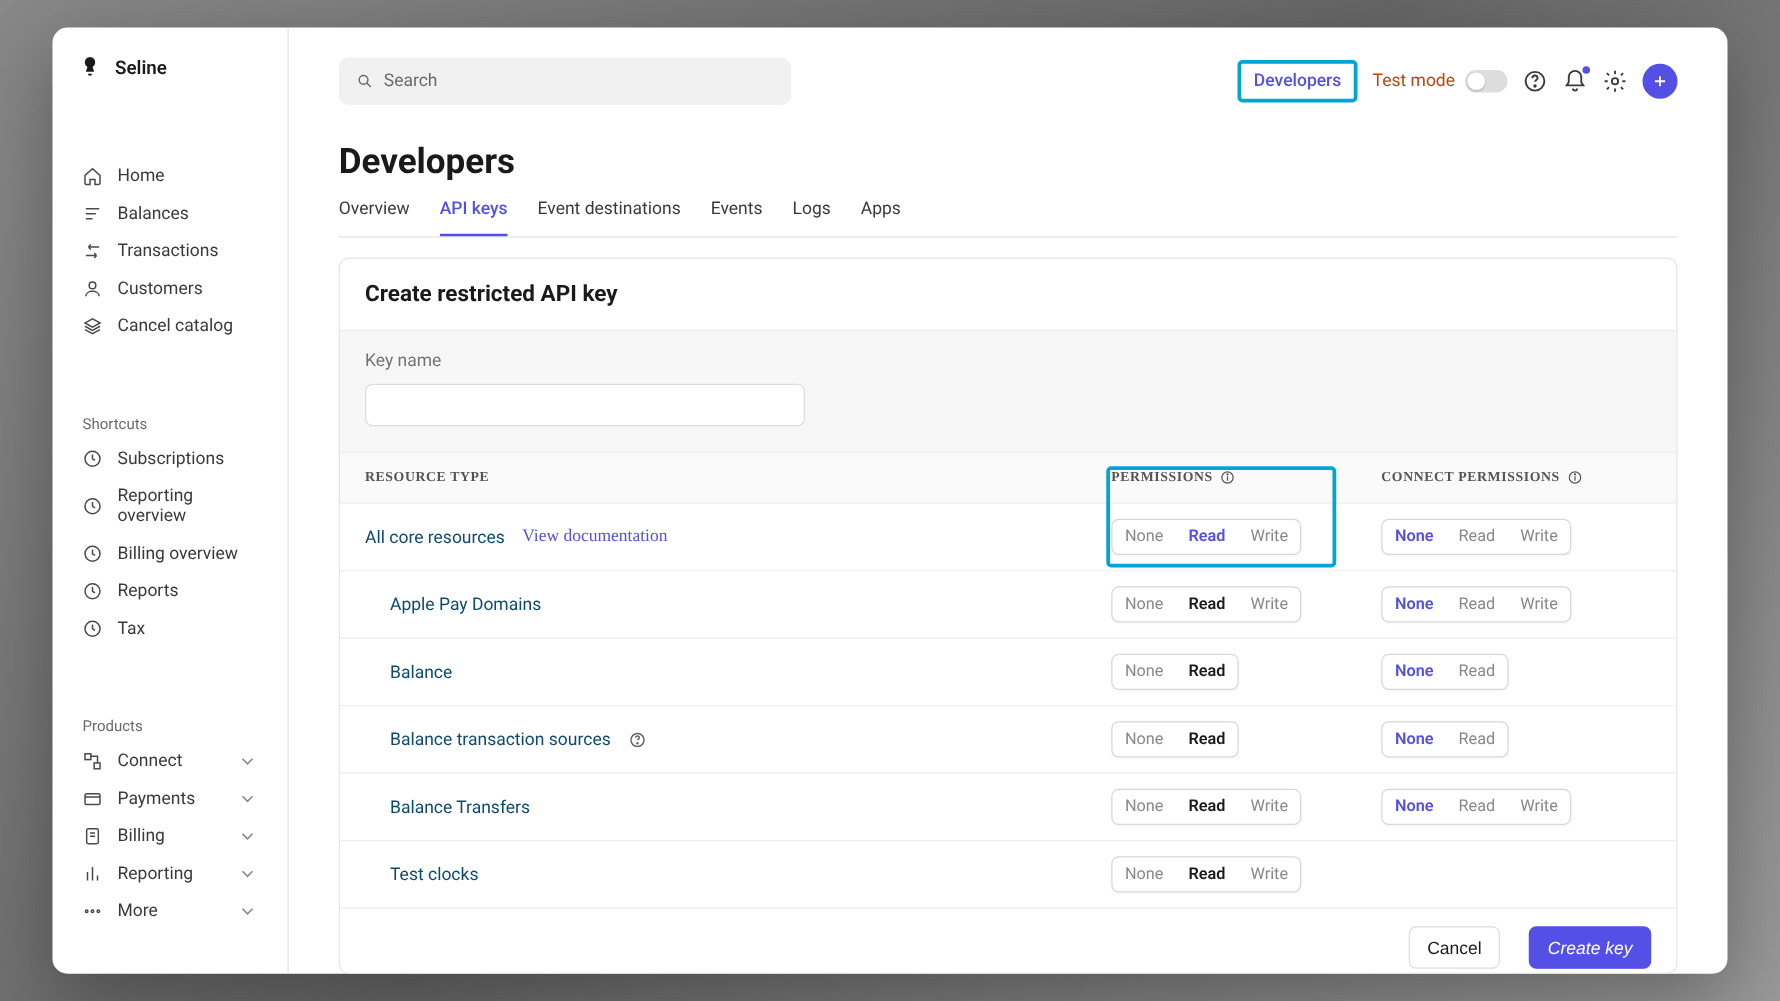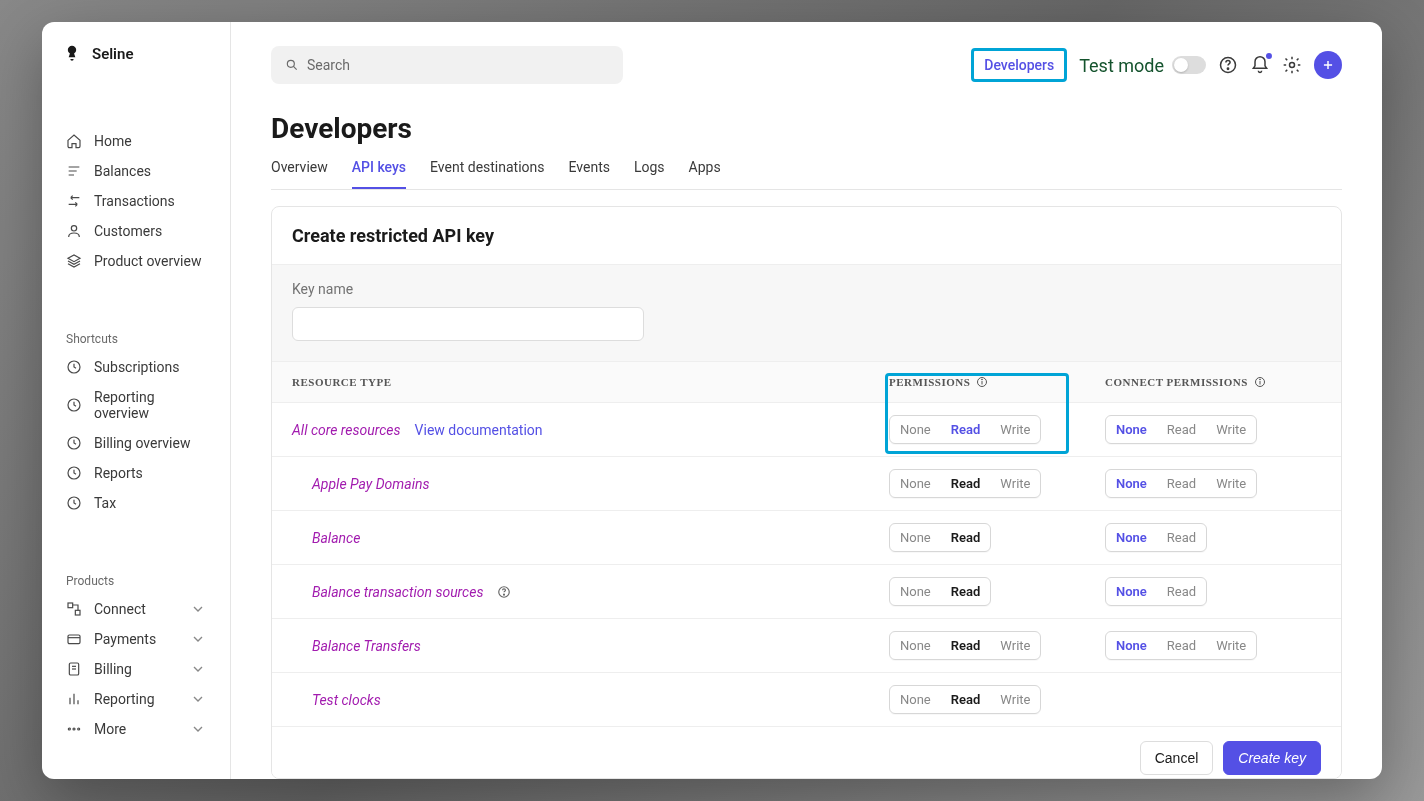--- a/index.html
+++ b/index.html
@@ -91,22 +91,22 @@
   border-radius: 4px;
   padding: 6px 10px;
   color: #5450e5;
   font-size: 14px;
   font-weight: 500;
 }
 .test-mode {
   display: flex;
   align-items: center;
   gap: 8px;
-  font-size: 18px;
-  color: #14532d;
+  font-size: 14px;
+  color: #c2410c;
 }
 .toggle {
   width: 34px; height: 18px;
   background: #ddd;
   border-radius: 10px;
   position: relative;
 }
 .toggle::after {
   content: '';
   position: absolute;
@@ -213,21 +213,21 @@
 .perm-row {
   display: grid;
   grid-template-columns: 1fr 216px 216px;
   align-items: center;
   padding: 12px 20px;
   border-top: 1px solid #eee;
   font-size: 14px;
 }
 .perm-row.indent .res-name { padding-left: 20px; }
 .res-cell { display: flex; align-items: center; gap: 14px; }
-.doc-link { color: #5450e5; font-size: 14px; }
+.doc-link { color: #5450e5; font-size: 14px; font-family: Liberation Serif, serif; }
 .seg {
   display: inline-flex;
   border: 1px solid #d7d7d7;
   border-radius: 6px;
   overflow: hidden;
   font-size: 13px;
   box-shadow: 0 1px 1px rgba(0,0,0,0.03);
 }
 .seg span {
   padding: 6px 10px;
@@ -244,41 +244,41 @@
   top: -42px; left: -4px; right: 36px; bottom: -10px;
   border: 3px solid #00a4d6;
   border-radius: 4px;
   pointer-events: none;
 }
 .info-icon { width: 12px; height: 12px; }
 .q-icon { width: 14px; height: 14px; color: #666; }
 .footer {
   display: flex;
   justify-content: flex-end;
-  gap: 10px;
+  gap: 23px;
   padding: 14px 20px;
   border-top: 1px solid #eee;
   background: #fff;
 }
 .btn {
   padding: 8px 14px;
   border-radius: 6px;
   font-size: 14px;
   cursor: pointer;
   border: 1px solid #ddd;
   background: #fff;
   color: #1a1a1a;
 }
 .btn.primary {
   background: #5450e5;
   color: #fff;
   border-color: #5450e5;
   font-style: italic;
 }
-.res-name { color: #a21caf; font-style: italic; }
+.res-name { color: #0c4a6e; }
 </style>
 </head>
 <body>
 
 <div class="app-window">
 
   <aside class="sidebar">
     <div class="brand">
       <svg class="brand-logo" viewBox="0 0 24 24" fill="currentColor">
           <path d="M12 2a5 5 0 0 0-5 5c0 2 1 3.5 2.5 4.5L8 16h8l-1.5-4.5C16 10.5 17 9 17 7a5 5 0 0 0-5-5zm-2 16a2 2 0 0 0 4 0h-4z"></path>
@@ -312,21 +312,21 @@
             <circle cx="12" cy="8" r="4"></circle>
             <path d="M4 21c0-4 4-6 8-6s8 2 8 6"></path>
           </svg>
           <span>Customers</span>
         </div>
         <div class="nav-item">
           <svg class="nav-icon" viewBox="0 0 24 24" fill="none" stroke="currentColor" stroke-width="1.8">
             <path d="M21 8l-9-5-9 5 9 5 9-5z"></path>
             <path d="M3 12l9 5 9-5M3 16l9 5 9-5"></path>
           </svg>
-          <span>Product overview</span>
+          <span>Cancel catalog</span>
         </div>
       </div>
     <div class="nav-section">
       <div class="nav-label">Shortcuts</div>
       <div id="nav-short">
           <div class="nav-item">
             <svg class="nav-icon" viewBox="0 0 24 24" fill="none" stroke="currentColor" stroke-width="1.8">
               <circle cx="12" cy="12" r="9"></circle>
               <path d="M12 7v5l3 2"></path>
             </svg>

